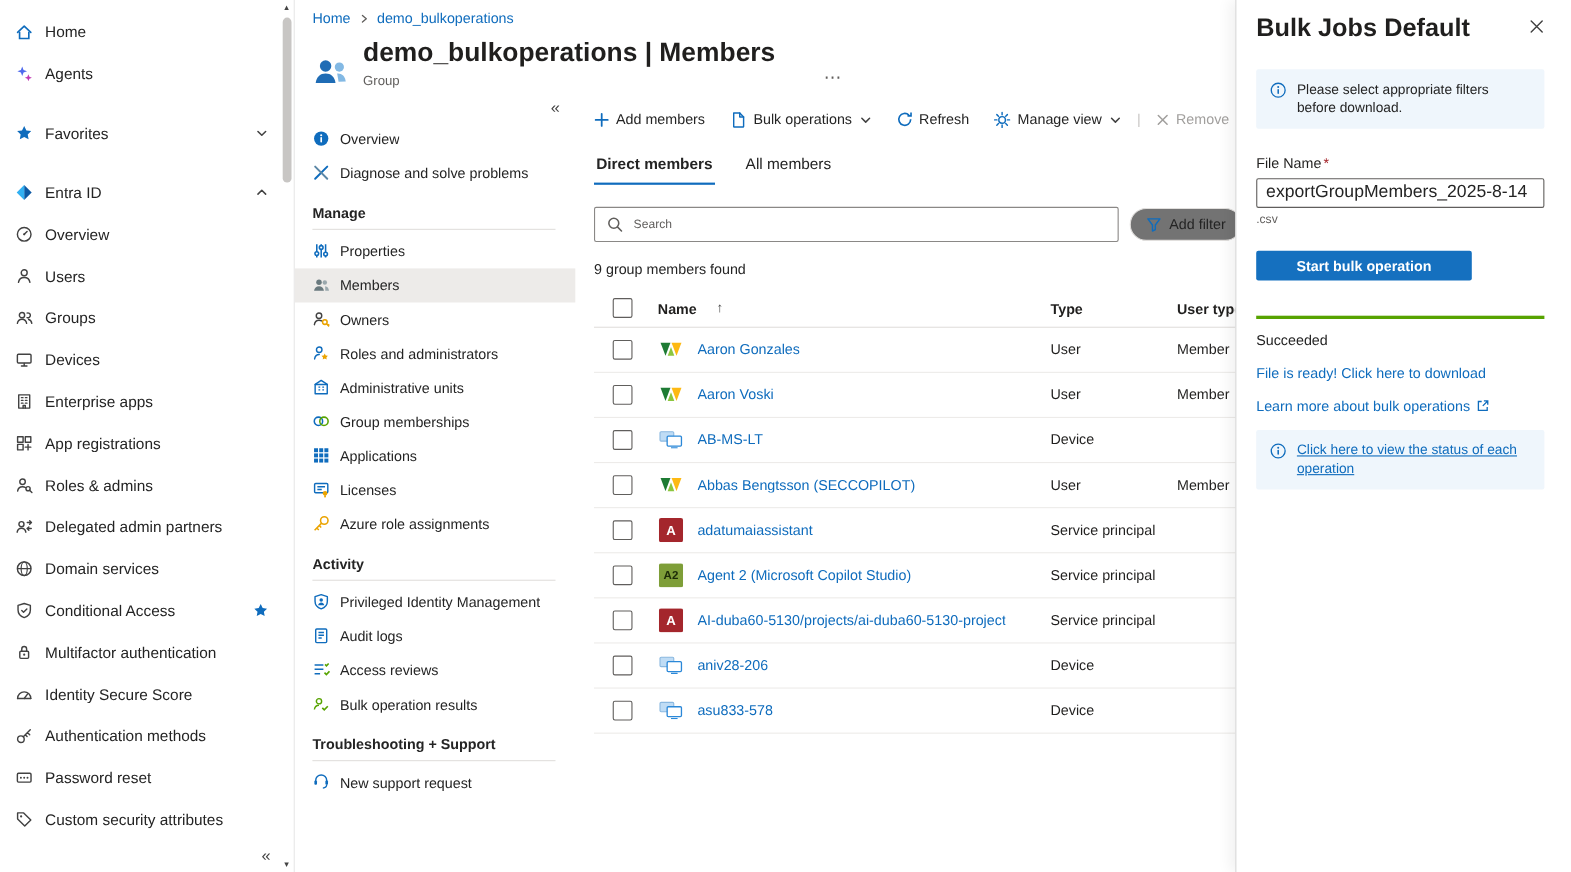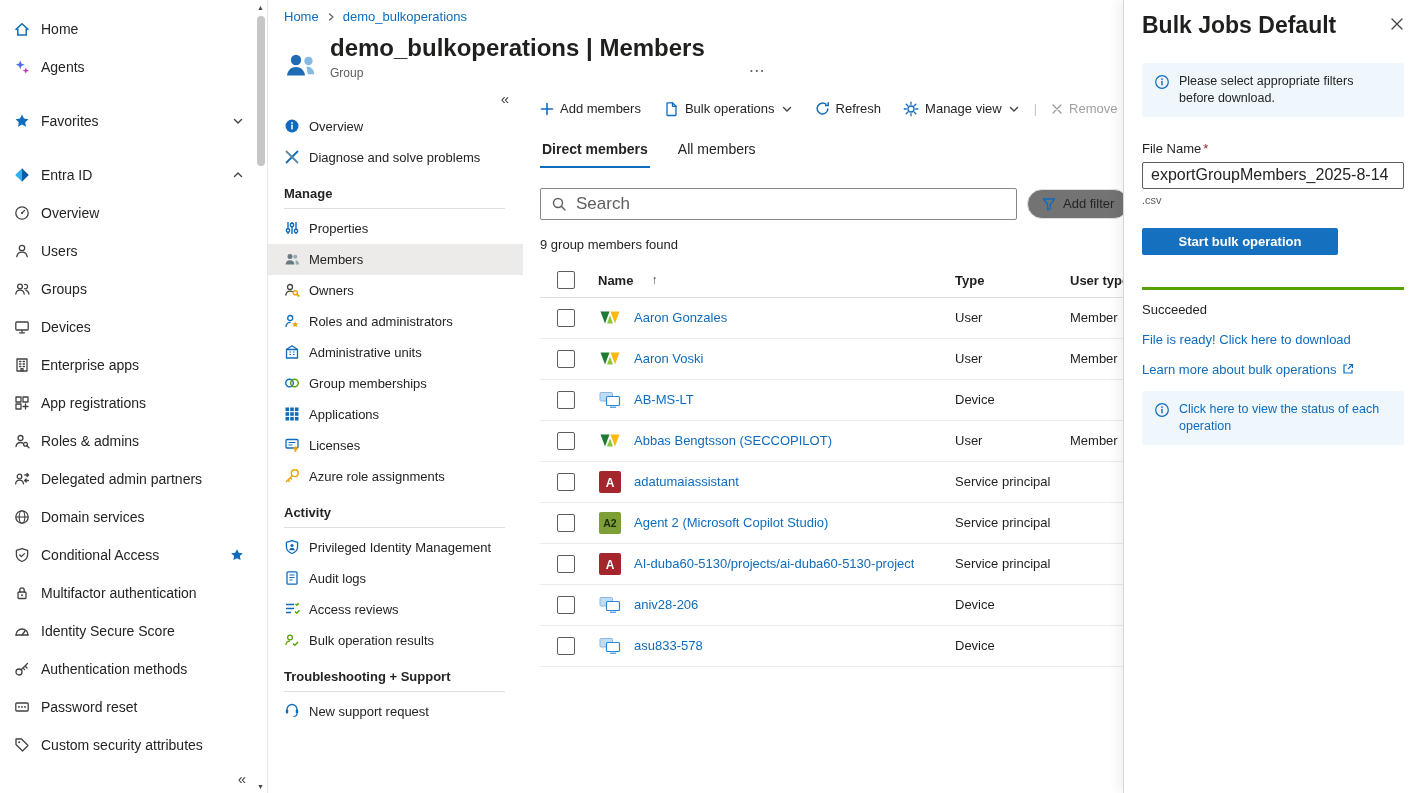--- a/index.html
+++ b/index.html
@@ -45,21 +45,21 @@
   .content{flex:1;min-width:0;padding-left:17px;padding-top:2px}
   .toolbar{display:flex;align-items:center;gap:22px;height:34px;color:#242424}
   .tb-item{display:flex;align-items:center;gap:6px;cursor:pointer;white-space:nowrap}
   .tb-sep{color:#c8c6c4;margin:0 -8px}
   .tb-item.disabled{color:#a19f9d}
   .tabs{display:flex;gap:26px;margin-top:10px;font-size:14px}
   .tab{padding:5px 2px 9px;cursor:pointer;color:#242424}
   .tab.active{font-weight:700;border-bottom:2px solid #0f6cbd}
   .search-row{display:flex;align-items:center;gap:10px;margin-top:20px}
   .search-box{width:477px;height:32px;border:1px solid #8a8886;border-radius:2px;display:flex;align-items:center;gap:9px;padding:0 10px;background:#fff}
-  .search-input{flex:1;border:none;outline:none;font-size:17px;font-family:inherit;color:#b91c1c;background:transparent}
+  .search-input{flex:1;border:none;outline:none;font-size:11px;font-family:inherit;color:#b91c1c;background:transparent}
   .search-input::placeholder{color:#605e5c}
   .filter-pill{height:30px;border-radius:15px;background:#737373;border:1px solid #e1dfdd;display:flex;align-items:center;gap:7px;padding:0 14px;cursor:pointer;white-space:nowrap;color:#242424}
   .count{margin-top:17px;color:#242424}
   .table{margin-top:12px;width:590px}
   .thead,.trow{display:flex;align-items:center;padding-left:17px}
   .thead{height:34px;border-bottom:1px solid #e1dfdd}
   .trow{height:41px;border-bottom:1px solid #edebe9}
   .col-cb{width:41px;flex:none;display:flex;align-items:center}
   .cb{width:18px;height:18px;border:1px solid #605e5c;border-radius:2px;background:#fff;display:inline-block;cursor:pointer}
   .col-name{width:357px;flex:none;display:flex;align-items:center;gap:12px;min-width:0;overflow:hidden}
@@ -78,21 +78,21 @@
   .infobox{background:#eff6fc;border-radius:2px;padding:10px 12px;display:flex;gap:9px;font-size:12.5px;line-height:1.35;margin-top:24px;align-items:flex-start;color:#242424}
   .infobox .ic{flex:none;margin-top:1px}
   .field-label{margin-top:24px}
   .req{color:#a4262c;margin-left:2px}
   .panel-input{width:100%;height:27px;border:1px solid #605e5c;border-radius:2px;padding:0 8px;font-size:16px;font-family:inherit;color:#242424;margin-top:6px}
   .ext{font-size:11px;color:#605e5c;margin-top:5px}
   .primary-btn{display:block;margin-top:22px;width:196px;height:27px;background:#1570bf;color:#fff;border:none;border-radius:2px;font-size:13px;font-weight:700;font-family:inherit;cursor:pointer}
   .status-sec{margin-top:32px;border-top:3px solid #57a300;padding-top:12px;color:#242424}
   .panel-link{display:flex;align-items:center;gap:6px;color:#0f6cbd;font-size:13px;margin-top:15px;text-decoration:none;cursor:pointer;width:fit-content}
   .infobox.second{margin-top:14px}
-  .status-link{color:#0f6cbd;font-size:12.5px;cursor:pointer;line-height:1.35}
+  .status-link{color:#0f6cbd;text-decoration:underline;font-size:12.5px;cursor:pointer;line-height:1.35}
 </style>
 </head>
 <body>
 
 <div class="app">
 
   <nav class="sidebar">
     <div>
         <div class="nav-item">
           <span class="ic ">

